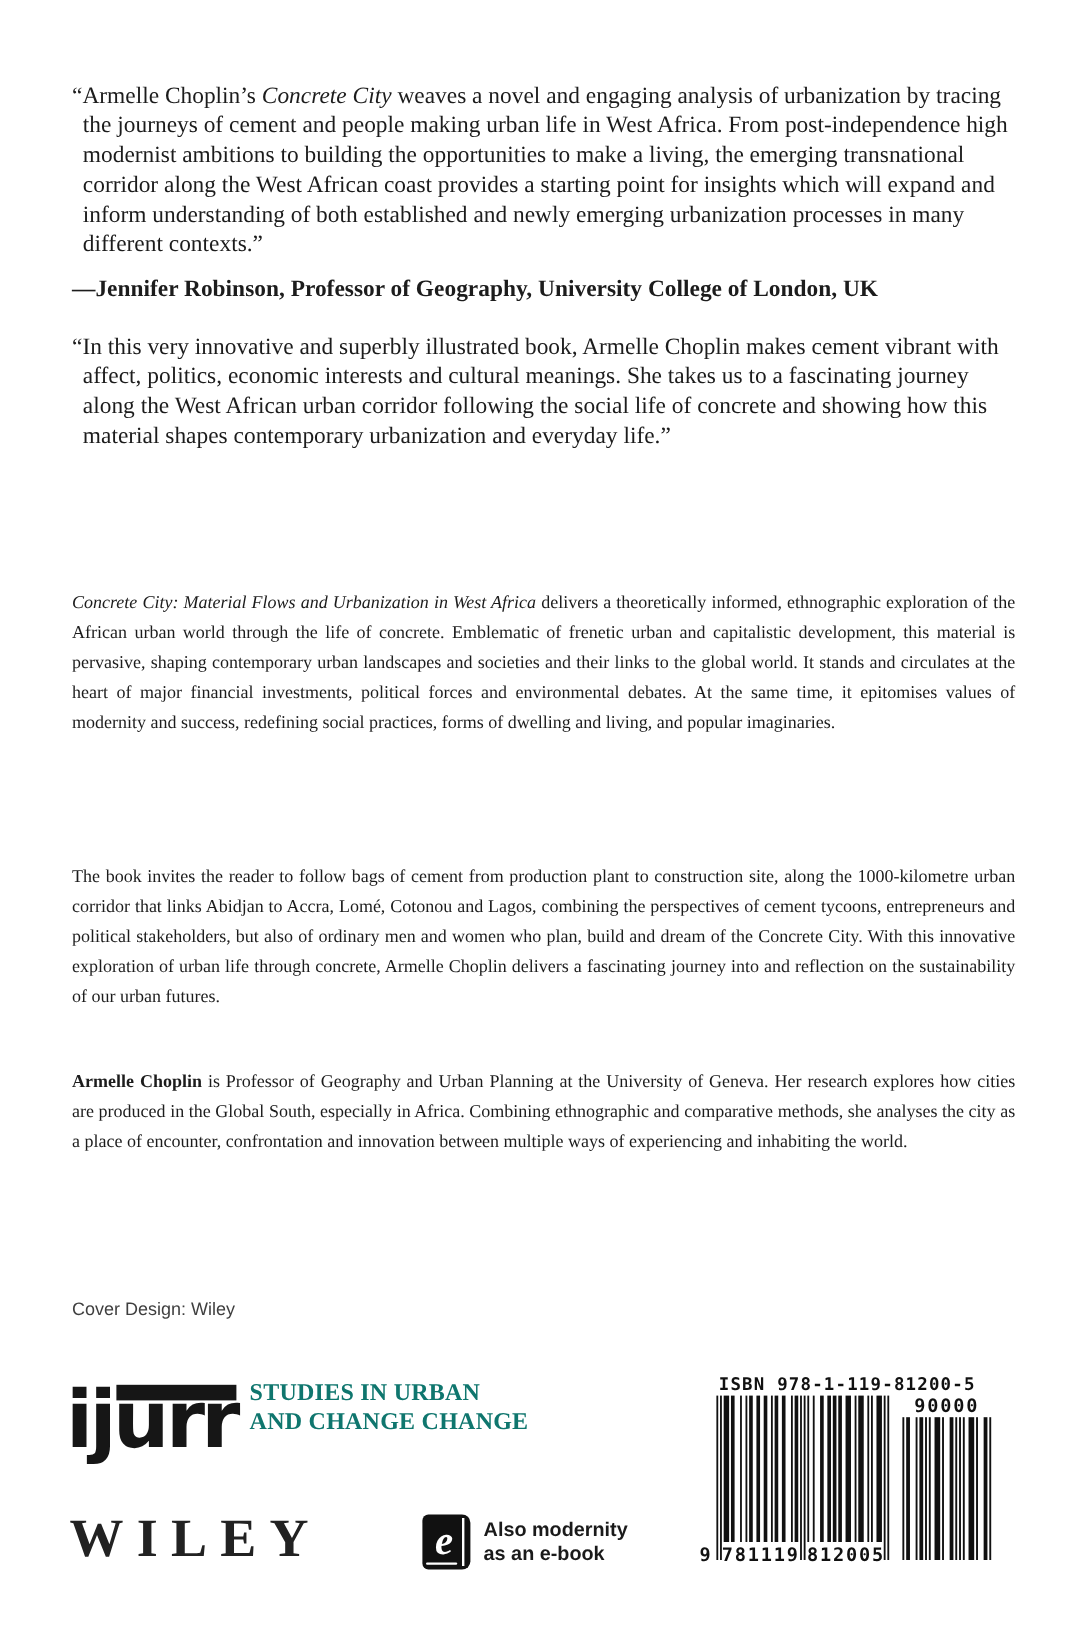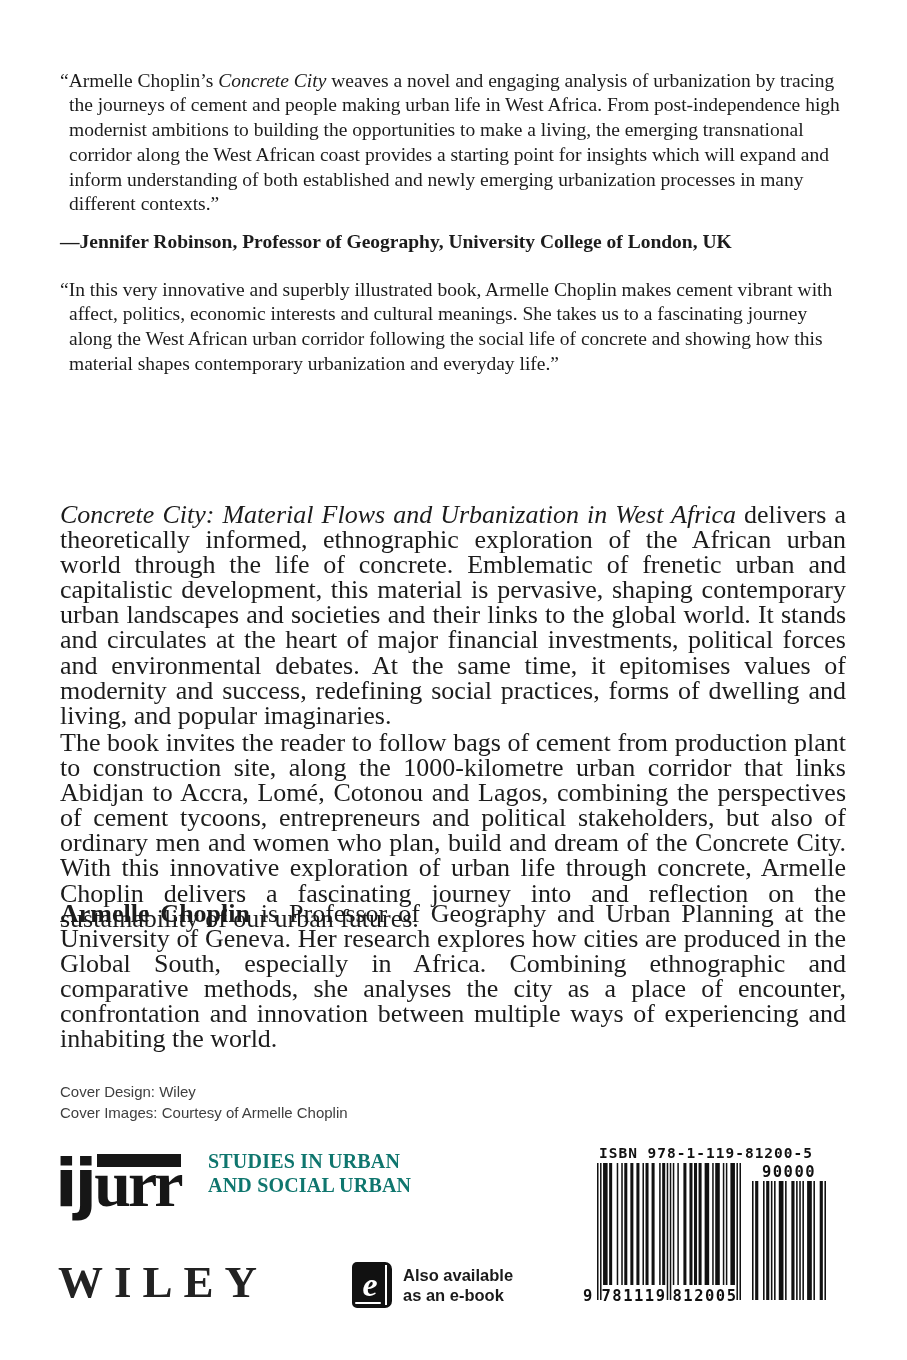--- a/index.html
+++ b/index.html
@@ -13,21 +13,21 @@
   }
   .abs{position:absolute;}
   .col{left:60px;width:786px;}
 
   .quote{
     font-size:19.5px;line-height:24.8px;
     text-indent:-9px;padding-left:9px;
     text-align:left;
   }
   .attr{font-size:19.5px;font-weight:bold;white-space:nowrap;}
-  .para{font-size:26px;line-height:25.1px;text-align:justify;}
+  .para{font-size:15px;line-height:25.1px;text-align:justify;}
 
   #blurb1{top:49px;}
   #attr1{top:211px;}
   #blurb2{top:258px;}
   #attr2{top:369px;}
   #desc1{top:476px;}
   #desc2{top:704px;}
   #bio{top:875px;}
 
   #credits{
@@ -36,21 +36,21 @@
     font-size:15px;line-height:20.5px;color:#3f3f3f;
   }
 
   
   #ijurr{
     left:55px;top:1144px;height:84px;
     font-family:"DejaVu Sans","Liberation Sans",sans-serif;
     font-weight:bold;font-size:66px;line-height:80px;
     letter-spacing:-3px;color:#161616;
   }
-  #ijurr .urr-wrap{position:relative;display:inline-block;font-family:Liberation Serif, serif;}
+  #ijurr .urr-wrap{position:relative;display:inline-block;}
   #ijurr .urr-bar{
     position:absolute;left:3px;right:0;top:10px;height:13px;
     background:#161616;
   }
   #seriesname{
     left:208px;top:1150px;
     font-family:Liberation Serif, serif;
     font-weight:bold;font-size:20px;line-height:23.5px;
     letter-spacing:0.2px;color:#0f766e;
   }
@@ -110,37 +110,36 @@
 
   <p id="attr1" class="abs col attr">—Jennifer Robinson, Professor of Geography, University College of London, UK</p>
 
   <p id="desc1" class="abs col para"><i>Concrete City: Material Flows and Urbanization in West Africa</i><span> delivers a theoretically informed, ethnographic exploration of the African urban world through the life of concrete. Emblematic of frenetic urban and capitalistic development, this material is pervasive, shaping contemporary urban landscapes and societies and their links to the global world. It stands and circulates at the heart of major financial investments, political forces and environmental debates. At the same time, it epitomises values of modernity and success, redefining social practices, forms of dwelling and living, and popular imaginaries.</span></p>
   <p id="desc2" class="abs col para">The book invites the reader to follow bags of cement from production plant to construction site, along the 1000-kilometre urban corridor that links Abidjan to Accra, Lomé, Cotonou and Lagos, combining the perspectives of cement tycoons, entrepreneurs and political stakeholders, but also of ordinary men and women who plan, build and dream of the Concrete City. With this innovative exploration of urban life through concrete, Armelle Choplin delivers a fascinating journey into and reflection on the sustainability of our urban futures.</p>
 
   <p id="bio" class="abs col para"><b>Armelle Choplin</b><span> is Professor of Geography and Urban Planning at the University of Geneva. Her research explores how cities are produced in the Global South, especially in Africa. Combining ethnographic and comparative methods, she analyses the city as a place of encounter, confrontation and innovation between multiple ways of experiencing and inhabiting the world.</span></p>
 
   <div id="credits" class="abs">
     <div>Cover Design: Wiley</div>
-    <div>Cover Images: Courtesy of Armelle Choplin</div>
   </div>
 
   <div id="ijurr" class="abs"><span>ij</span><span class="urr-wrap"><span class="urr-bar"></span><span>urr</span></span></div>
   <div id="seriesname" class="abs">
     <div>STUDIES IN URBAN</div>
-    <div>AND SOCIAL URBAN</div>
+    <div>AND CHANGE CHANGE</div>
   </div>
 
   <div id="wiley" class="abs">WILEY</div>
 
   <div id="ebook" class="abs">
     <div class="book-icon">
       <span class="book-e">e</span>
     </div>
     <div class="ebook-label">
-      <div>Also available</div>
+      <div>Also modernity</div>
       <div>as an e-book</div>
     </div>
   </div>
 
   <svg id="barcode" class="abs" width="260" height="172" viewBox="0 0 260 172" xmlns="http://www.w3.org/2000/svg">
     <text class="bc-label" x="131" y="20" text-anchor="middle">ISBN 978-1-119-81200-5</text>
     <text class="bc-num" x="214" y="39" text-anchor="middle">90000</text>
     <g id="bc-main" fill="#111111">
         <rect x="22.00" y="25" width="1.52" height="137"></rect>
         <rect x="25.03" y="25" width="1.52" height="137"></rect>

